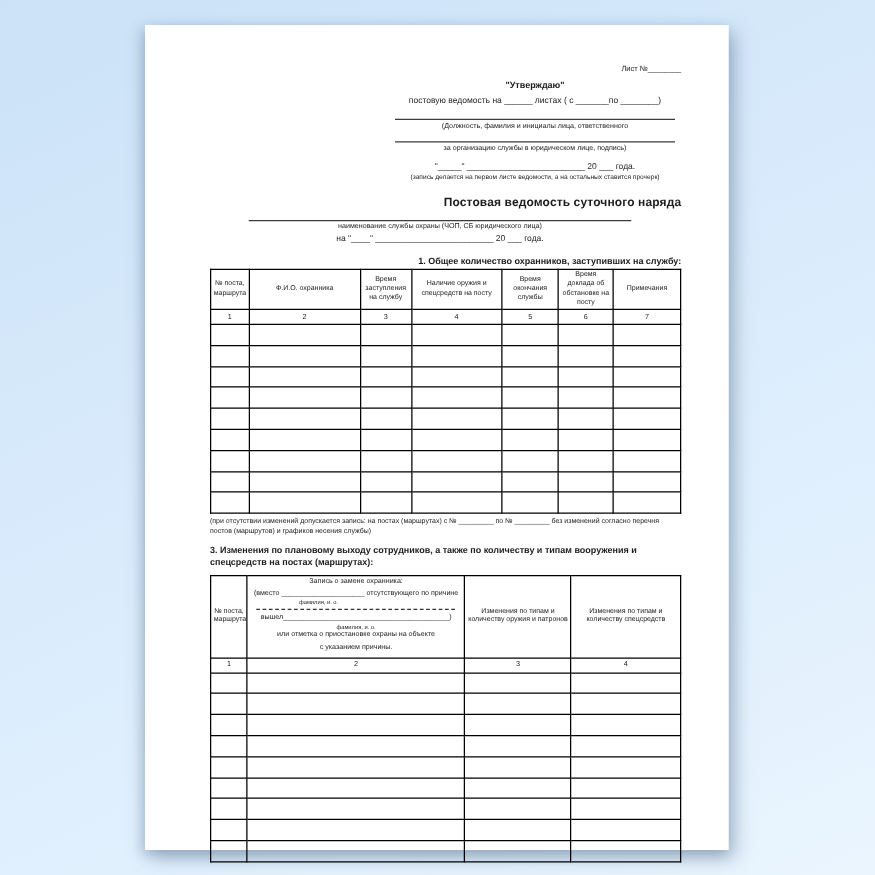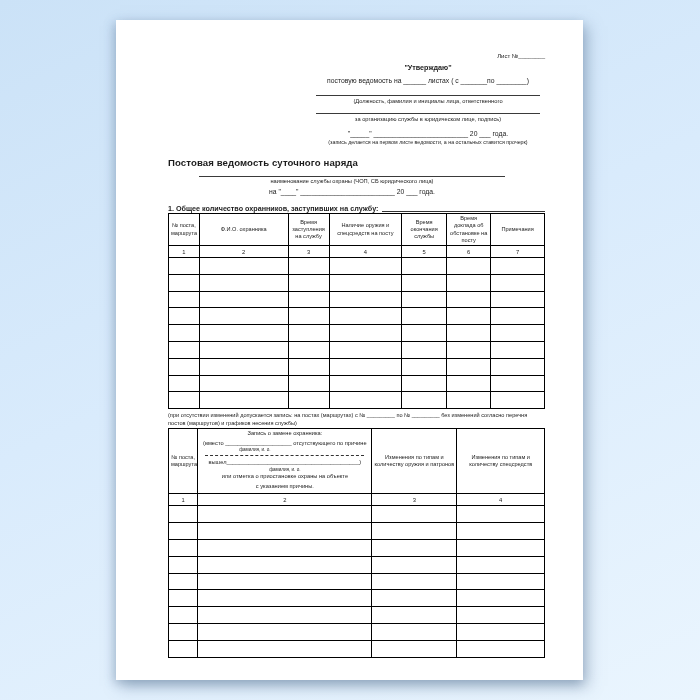--- a/index.html
+++ b/index.html
@@ -17,29 +17,29 @@
   .sheet-no{font-size:6px;text-align:right;margin-bottom:4px;}
   .approval{width:224px;margin-left:auto;margin-right:5px;text-align:center;}
   .approve{font-size:7.2px;font-weight:700;margin-bottom:5px;}
   .a-line{font-size:6.8px;white-space:nowrap;margin-bottom:10px;}
   .rule{border-bottom:1px solid #3a3a3a;height:1px;margin-bottom:2px;}
   .cap{font-size:5.7px;white-space:nowrap;margin-bottom:8px;}
   .a-date{font-size:6.8px;white-space:nowrap;margin:1px 0 2px;}
   .a-note{font-size:5.3px;white-space:nowrap;width:260px;margin-left:-18px;text-align:center;}
 
   
-  .title{font-size:9.6px;font-weight:700;text-align:left;margin-top:12px;letter-spacing:.1px;}
+  .title{font-size:9.6px;font-weight:700;text-align:right;margin-top:12px;letter-spacing:.1px;}
   .t-block{width:306px;margin-left:31px;text-align:center;}
   .t-rule{border-bottom:1px solid #3a3a3a;height:1px;margin-top:7px;margin-bottom:1px;}
   .t-cap{font-size:5.7px;}
   .t-date{font-size:6.8px;margin-top:4px;}
 
   
   .sec{font-size:7.2px;font-weight:700;}
-  .sec1{display:flex;align-items:flex-end;margin-top:9px;}
+  .sec1{display:flex;align-items:flex-end;margin-top:9px;flex-direction:column;}
   .sec1 .fill{flex:1;border-bottom:1px solid #333;margin:0 0 1px 4px;}
   .sec2{margin:7px 0 5px;}
   .sec3{line-height:1.4;margin:5px 0 5px;width:92%;}
 
   
   table{width:100%;border-collapse:collapse;table-layout:fixed;}
   .t{border:1.6px solid #000;}
   .t th,.t td{border:1px solid #000;font-weight:400;padding:1px 2px;
               text-align:center;vertical-align:middle;overflow:hidden;}
   #t1 thead th{height:24px;font-size:5.6px;line-height:1.3;}
@@ -197,20 +197,21 @@
               <td></td>
               <td></td>
               <td></td>
               <td></td>
             </tr>
           </tbody>
       </table>
 
       <div class="t1-note">(при отсутствии изменений допускается запись: на постах (маршрутах) с №  _________  по №  _________  без изменений согласно перечня постов (маршрутов) и графиков несения службы)</div>
 
+      <div class="sec sec3">3. Изменения по плановому выходу сотрудников, а также по количеству и типам вооружения и спецсредств на постах (маршрутах):</div>
 
       <table class="t" id="t2">
         <colgroup>
           <col style="width:7.8%">
             <col style="width:46.3%">
             <col style="width:22.6%">
             <col style="width:23.3%">
         </colgroup>
         <thead>
           <tr>

